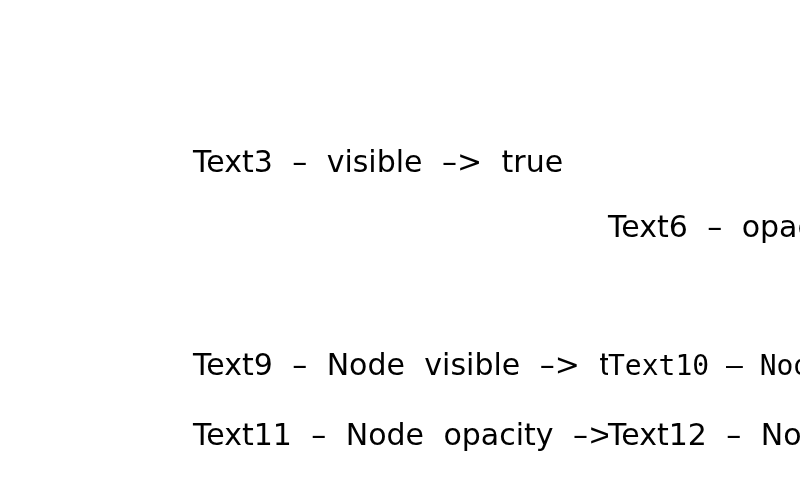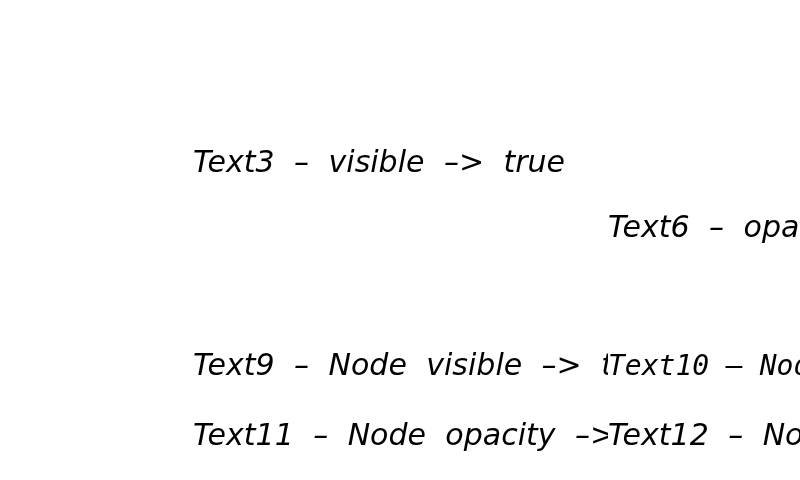--- a/index.html
+++ b/index.html
@@ -14,21 +14,20 @@
     background: #ffffff;
   }
   .screen {
     position: absolute;
     left: 0;
     top: 0;
     width: 800px;
     height: 480px;
     background: #ffffff;
     overflow: hidden;
-    font-style: italic;
   }
   .label {
     position: absolute;
     white-space: pre;
     font-family: "DejaVu Sans", "Liberation Sans", sans-serif;
     font-size: 30px;
     line-height: 36px;
     color: #000000;
     background: #ffffff;
     word-spacing: 0.33em;

